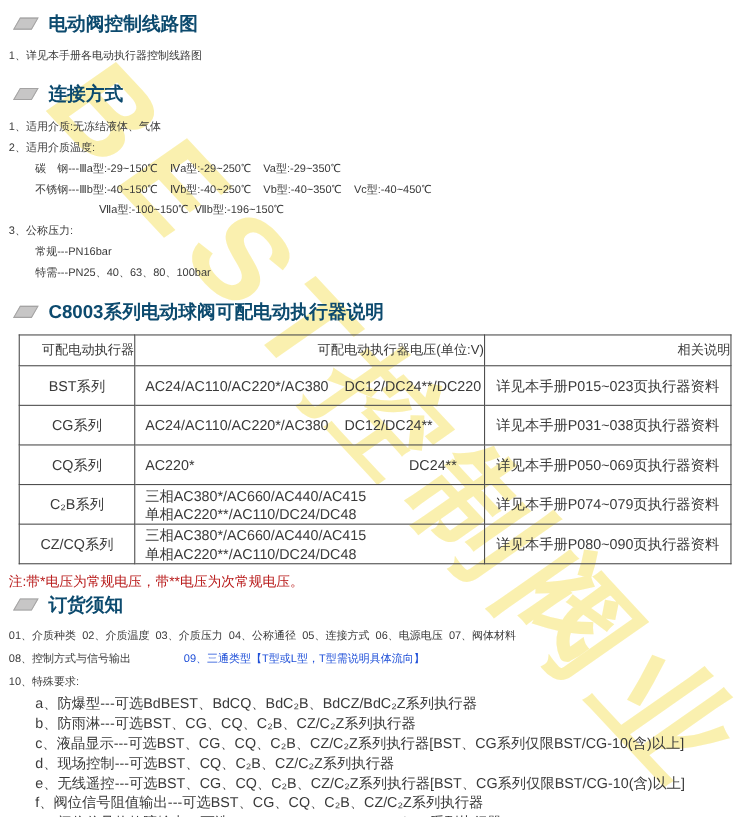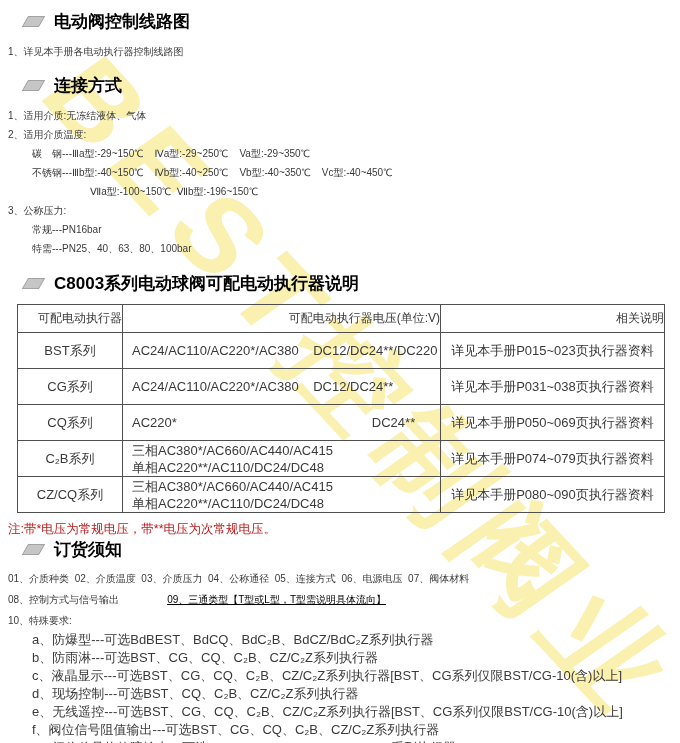--- a/index.html
+++ b/index.html
@@ -25,24 +25,24 @@
     color: #f6e261;
     opacity: 0.5;
     white-space: nowrap;
     transform: rotate(47deg) skewX(-8deg);
     transform-origin: left top;
     pointer-events: none;
   }
   .section-header {
     display: flex;
     align-items: center;
-    padding-left: 25px;
+    padding-left: 15px;
     font-size: 17px;
     font-weight: bold;
-    color: #000000;
+    color: #0c4a6e;
     height: 22px;
   }
   .icon-parallelogram {
     width: 17px;
     height: 11px;
     background: #c7c6c6;
     border: 1px solid #a4a3a3;
     transform: skewX(-30deg);
     margin-right: 12px;
     flex: 0 0 auto;
@@ -87,21 +87,21 @@
   td.c3 { text-align: center; padding: 0 4px; }
   tr.tall td { height: 36px; }
 
   .table-note {
     font-size: 12.5px;
     padding-left: 8px;
     margin-top: 8px;
     color: #b91c1c;
   }
   .order-line2 { display: flex; gap: 26px; }
-  .blue-text { color: #000000; margin-left: 22px; text-decoration: underline; }
+  .blue-text { color: #1d4ed8; margin-left: 22px; }
   .sub-item {
     font-size: 13px;
     line-height: 18px;
     padding-left: 32px;
     white-space: pre-wrap;
   }
 </style>
 </head>
 <body>
 

